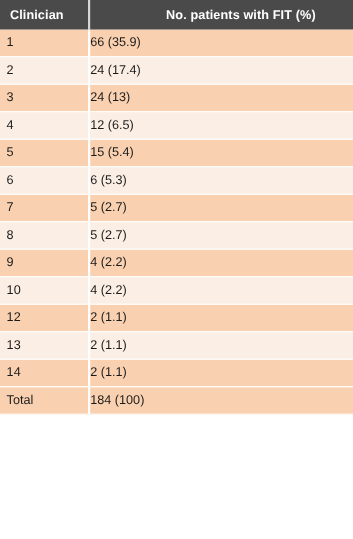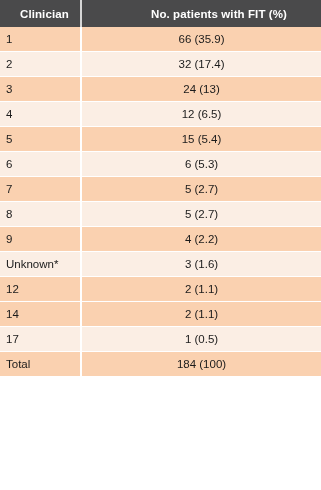--- a/index.html
+++ b/index.html
@@ -35,21 +35,21 @@
     font-weight: bold;
     font-size: 11.5px;
     height: 27px;
     padding: 0;
     vertical-align: middle;
     letter-spacing: 0.1px;
   }
 
   thead th.th-label {
     text-align: left;
-    padding-left: 20px;
+    padding-left: 9px;
     border-right: 2px solid #d6d6d6;
   }
 
   thead th.th-value {
     text-align: center;
     padding-left: 35px;
   }
 
   tbody td {
     height: 24px;
@@ -60,21 +60,20 @@
     border-bottom: 1px solid #ffffff;
   }
 
   tbody td.cell-label {
     text-align: left;
     padding-left: 6px;
     border-right: 2px solid #ffffff;
   }
 
   tbody td.cell-value {
-    text-align: center;
     margin-top: 26px;
   }
 
   tbody tr.row-odd td {
     background: #fad1b0;
   }
 
   tbody tr.row-even td {
     background: #fbeee4;
   }
@@ -94,21 +93,21 @@
         <th class="th-value">No. patients with FIT (%)</th>
       </tr>
     </thead>
     <tbody id="table-body">
         <tr class="row-odd">
           <td class="cell-label">1</td>
           <td class="cell-value">66 (35.9)</td>
         </tr>
         <tr class="row-even">
           <td class="cell-label">2</td>
-          <td class="cell-value">32 (17.4)</td>
+          <td class="cell-value">24 (17.4)</td>
         </tr>
         <tr class="row-odd">
           <td class="cell-label">3</td>
           <td class="cell-value">24 (13)</td>
         </tr>
         <tr class="row-even">
           <td class="cell-label">4</td>
           <td class="cell-value">12 (6.5)</td>
         </tr>
         <tr class="row-odd">
@@ -125,34 +124,34 @@
         </tr>
         <tr class="row-even">
           <td class="cell-label">8</td>
           <td class="cell-value">5 (2.7)</td>
         </tr>
         <tr class="row-odd">
           <td class="cell-label">9</td>
           <td class="cell-value">4 (2.2)</td>
         </tr>
         <tr class="row-even">
-          <td class="cell-label">Unknown*</td>
-          <td class="cell-value">3 (1.6)</td>
+          <td class="cell-label">10</td>
+          <td class="cell-value">4 (2.2)</td>
         </tr>
         <tr class="row-odd">
           <td class="cell-label">12</td>
           <td class="cell-value">2 (1.1)</td>
         </tr>
+        <tr class="row-even">
+          <td class="cell-label">13</td>
+          <td class="cell-value">2 (1.1)</td>
+        </tr>
         <tr class="row-odd">
           <td class="cell-label">14</td>
           <td class="cell-value">2 (1.1)</td>
-        </tr>
-        <tr class="row-even">
-          <td class="cell-label">17</td>
-          <td class="cell-value">1 (0.5)</td>
         </tr>
         <tr class="row-odd">
           <td class="cell-label">Total</td>
           <td class="cell-value">184 (100)</td>
         </tr>
       </tbody>
   </table>
 </div>
 
 </body></html>

